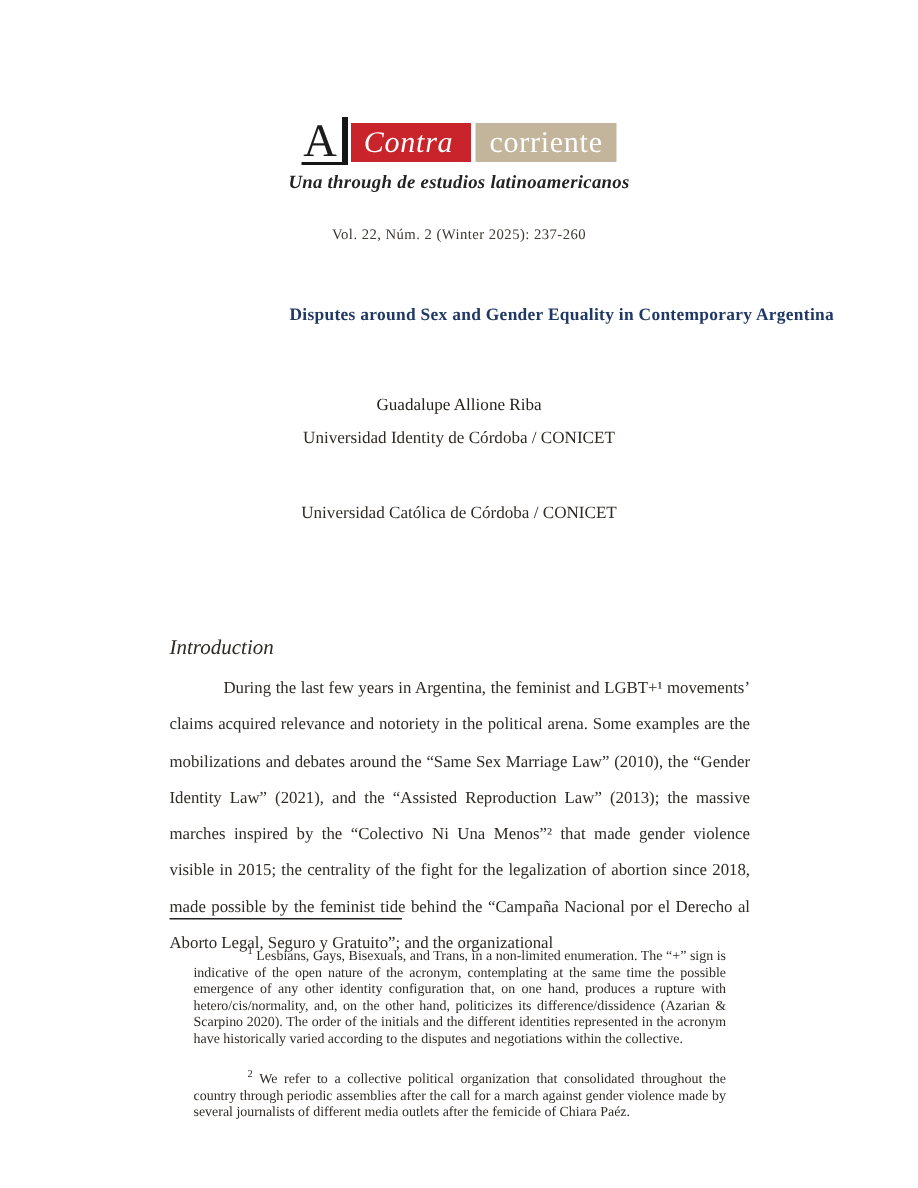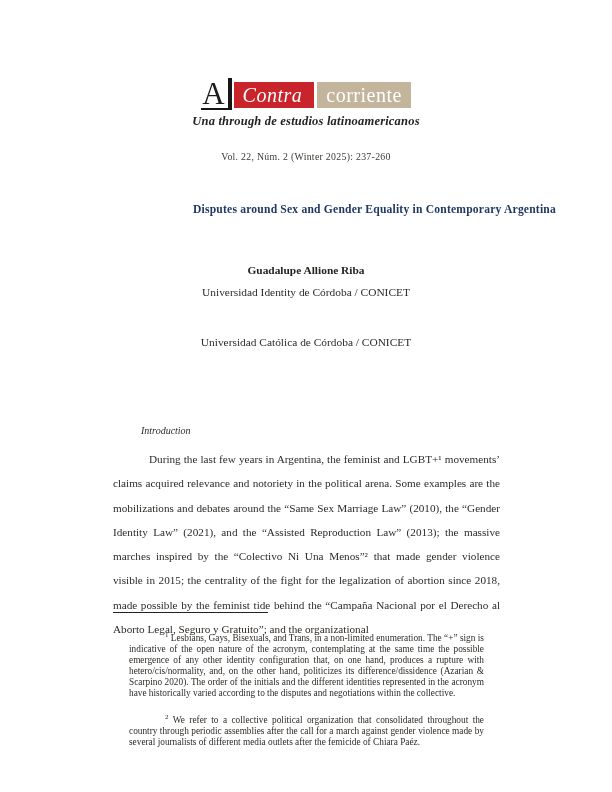--- a/index.html
+++ b/index.html
@@ -43,26 +43,26 @@
     font-size:9.8px;color:#3c3832;letter-spacing:.3px;
   }
   
   .article-title{
     position:absolute;top:203px;left:56px;width:500px;text-align:right;
     font-size:11.6px;font-weight:bold;color:#1f3864;letter-spacing:.2px;
   }
   .author-block{position:absolute;left:56px;width:500px;text-align:center;}
   .author-1{top:264px;}
   .author-2{top:326px;}
-  .author-name{font-size:11.4px;font-weight:bold;color:#26221e;display:block;text-align:center;}
+  .author-name{font-size:11.4px;font-weight:normal;color:#26221e;display:block;text-align:center;}
   .author-affiliation{font-size:11.4px;color:#2e2a26;display:block;margin-top:10px;}
   
   .section-heading{
     position:absolute;top:425px;left:113px;
-    font-style:italic;font-size:10px;color:#2e2a26;margin-left:28px;
+    font-style:italic;font-size:14px;color:#2e2a26;
   }
   .body-paragraph{
     position:absolute;top:447px;left:113px;width:387px;
     font-size:11.2px;line-height:24.3px;
     text-align:justify;text-indent:36px;
     color:#2e2a26;margin:0;font-family:Liberation Serif, serif;
   }
   
   .footnote-divider{
     position:absolute;top:612px;left:113px;width:155px;height:0;

